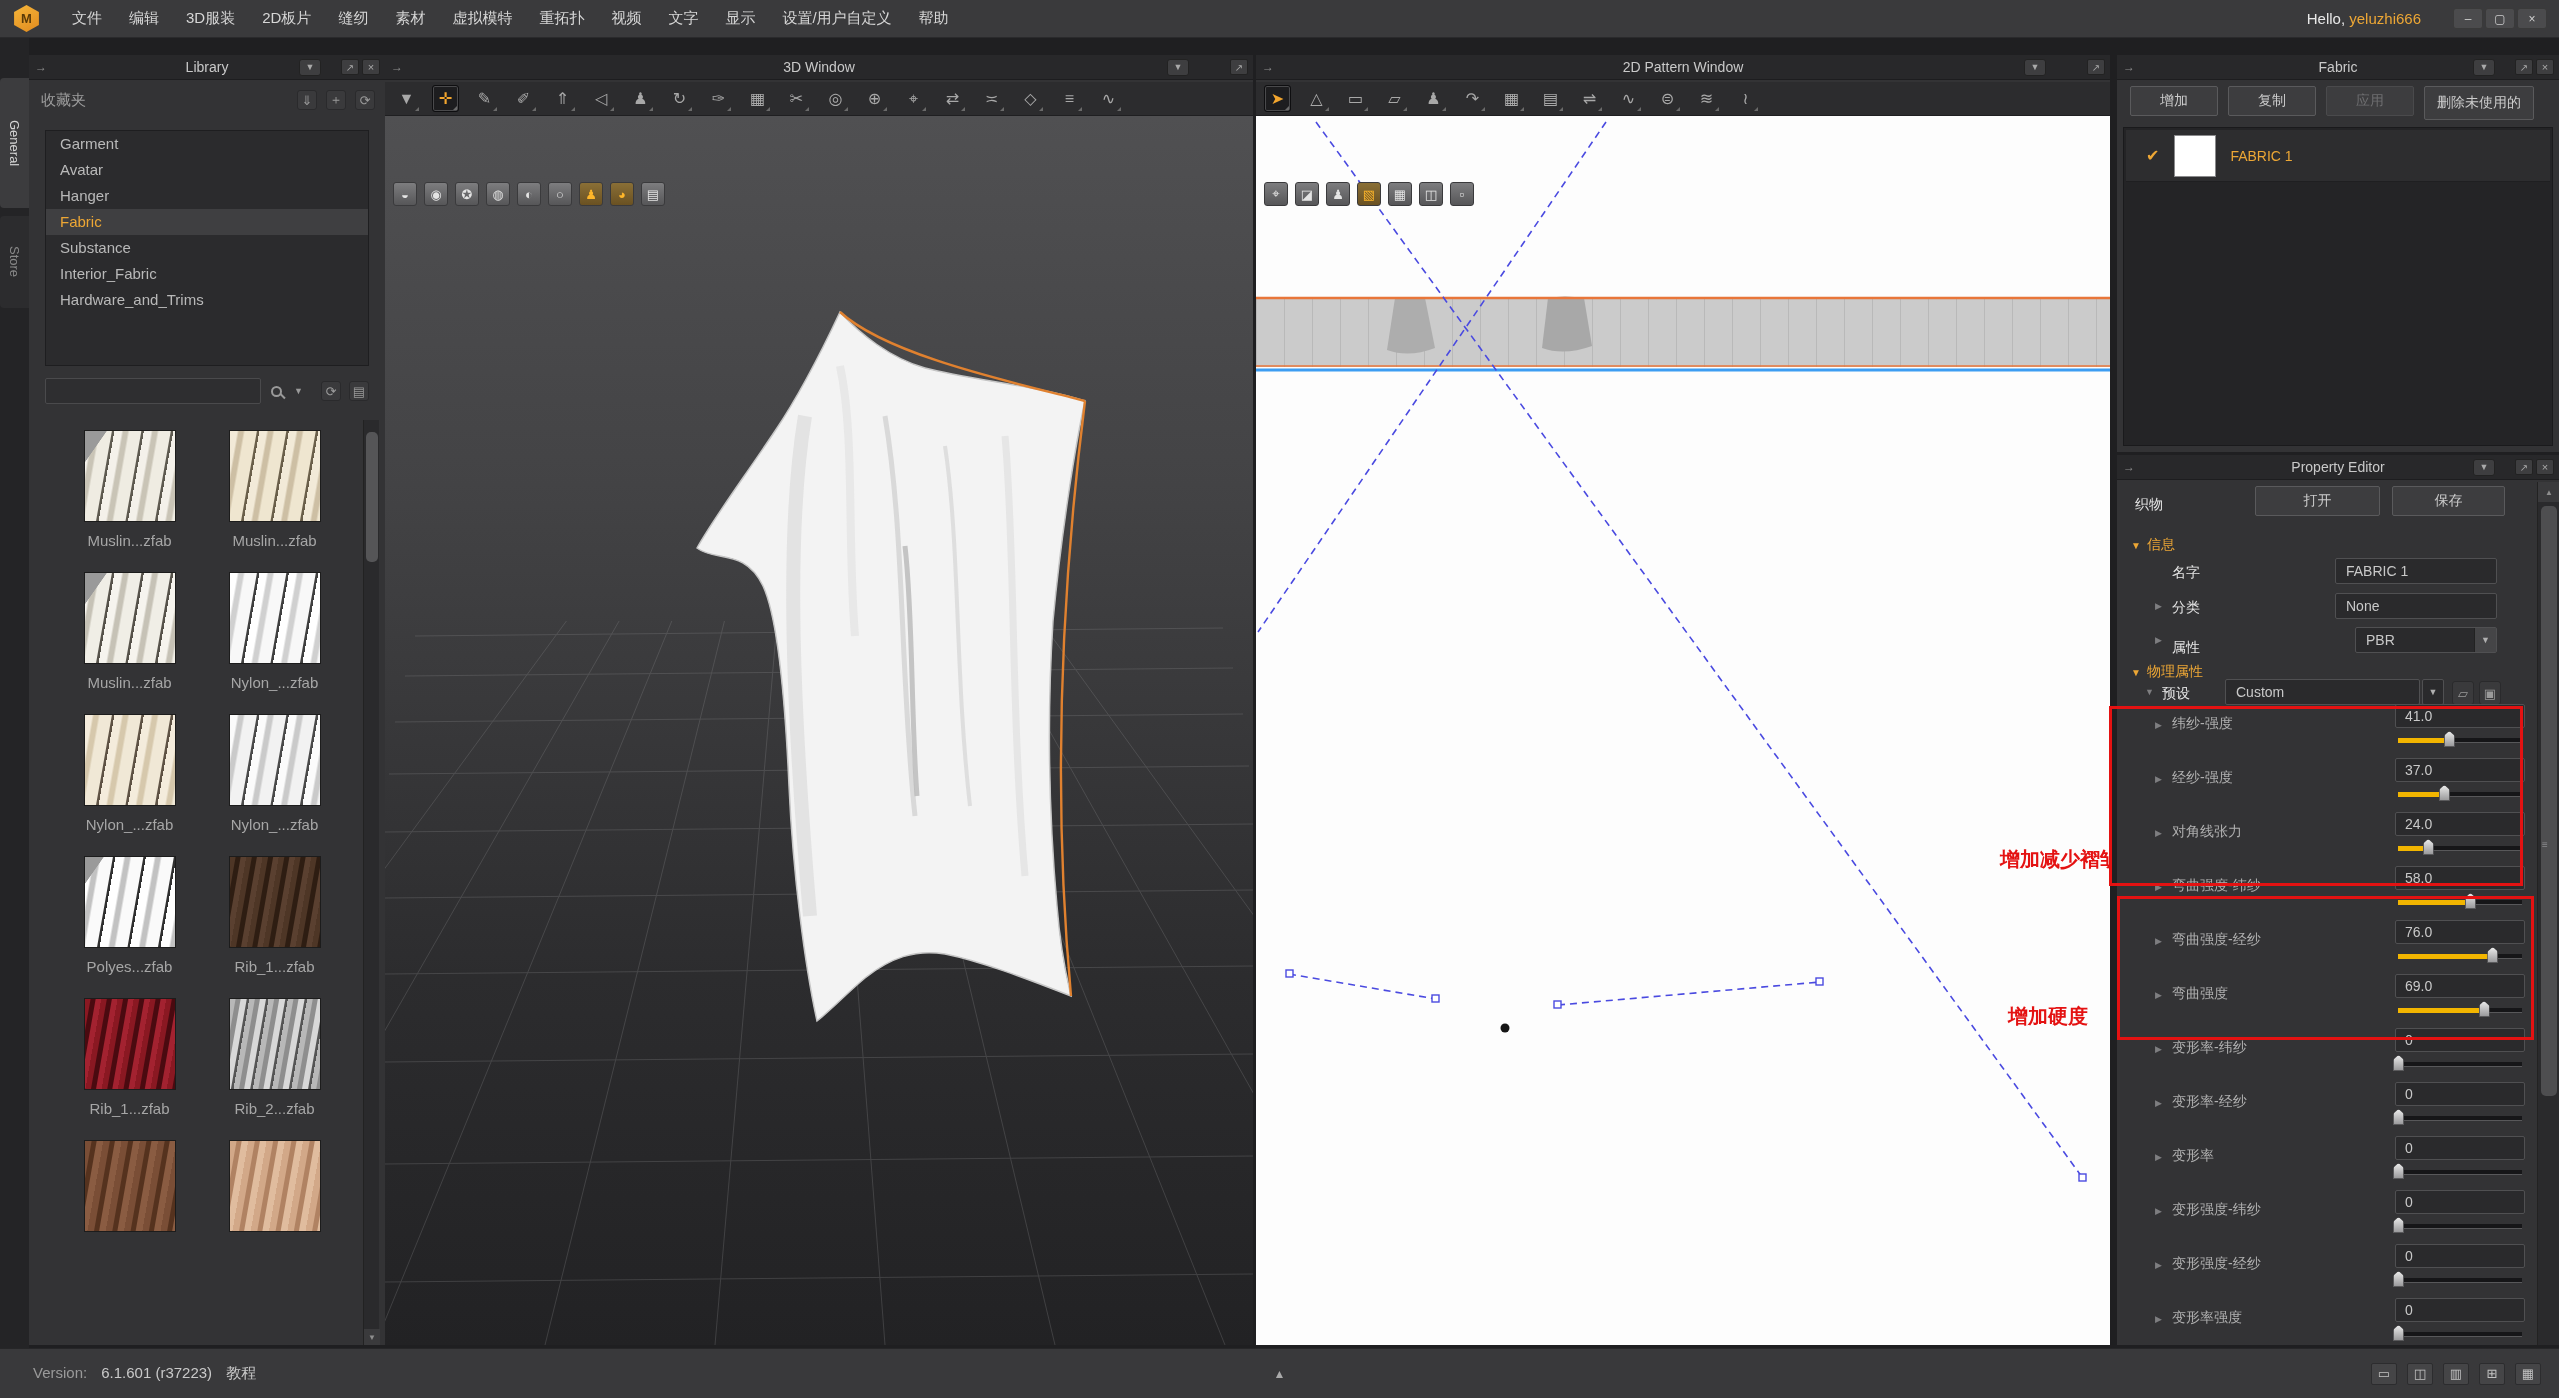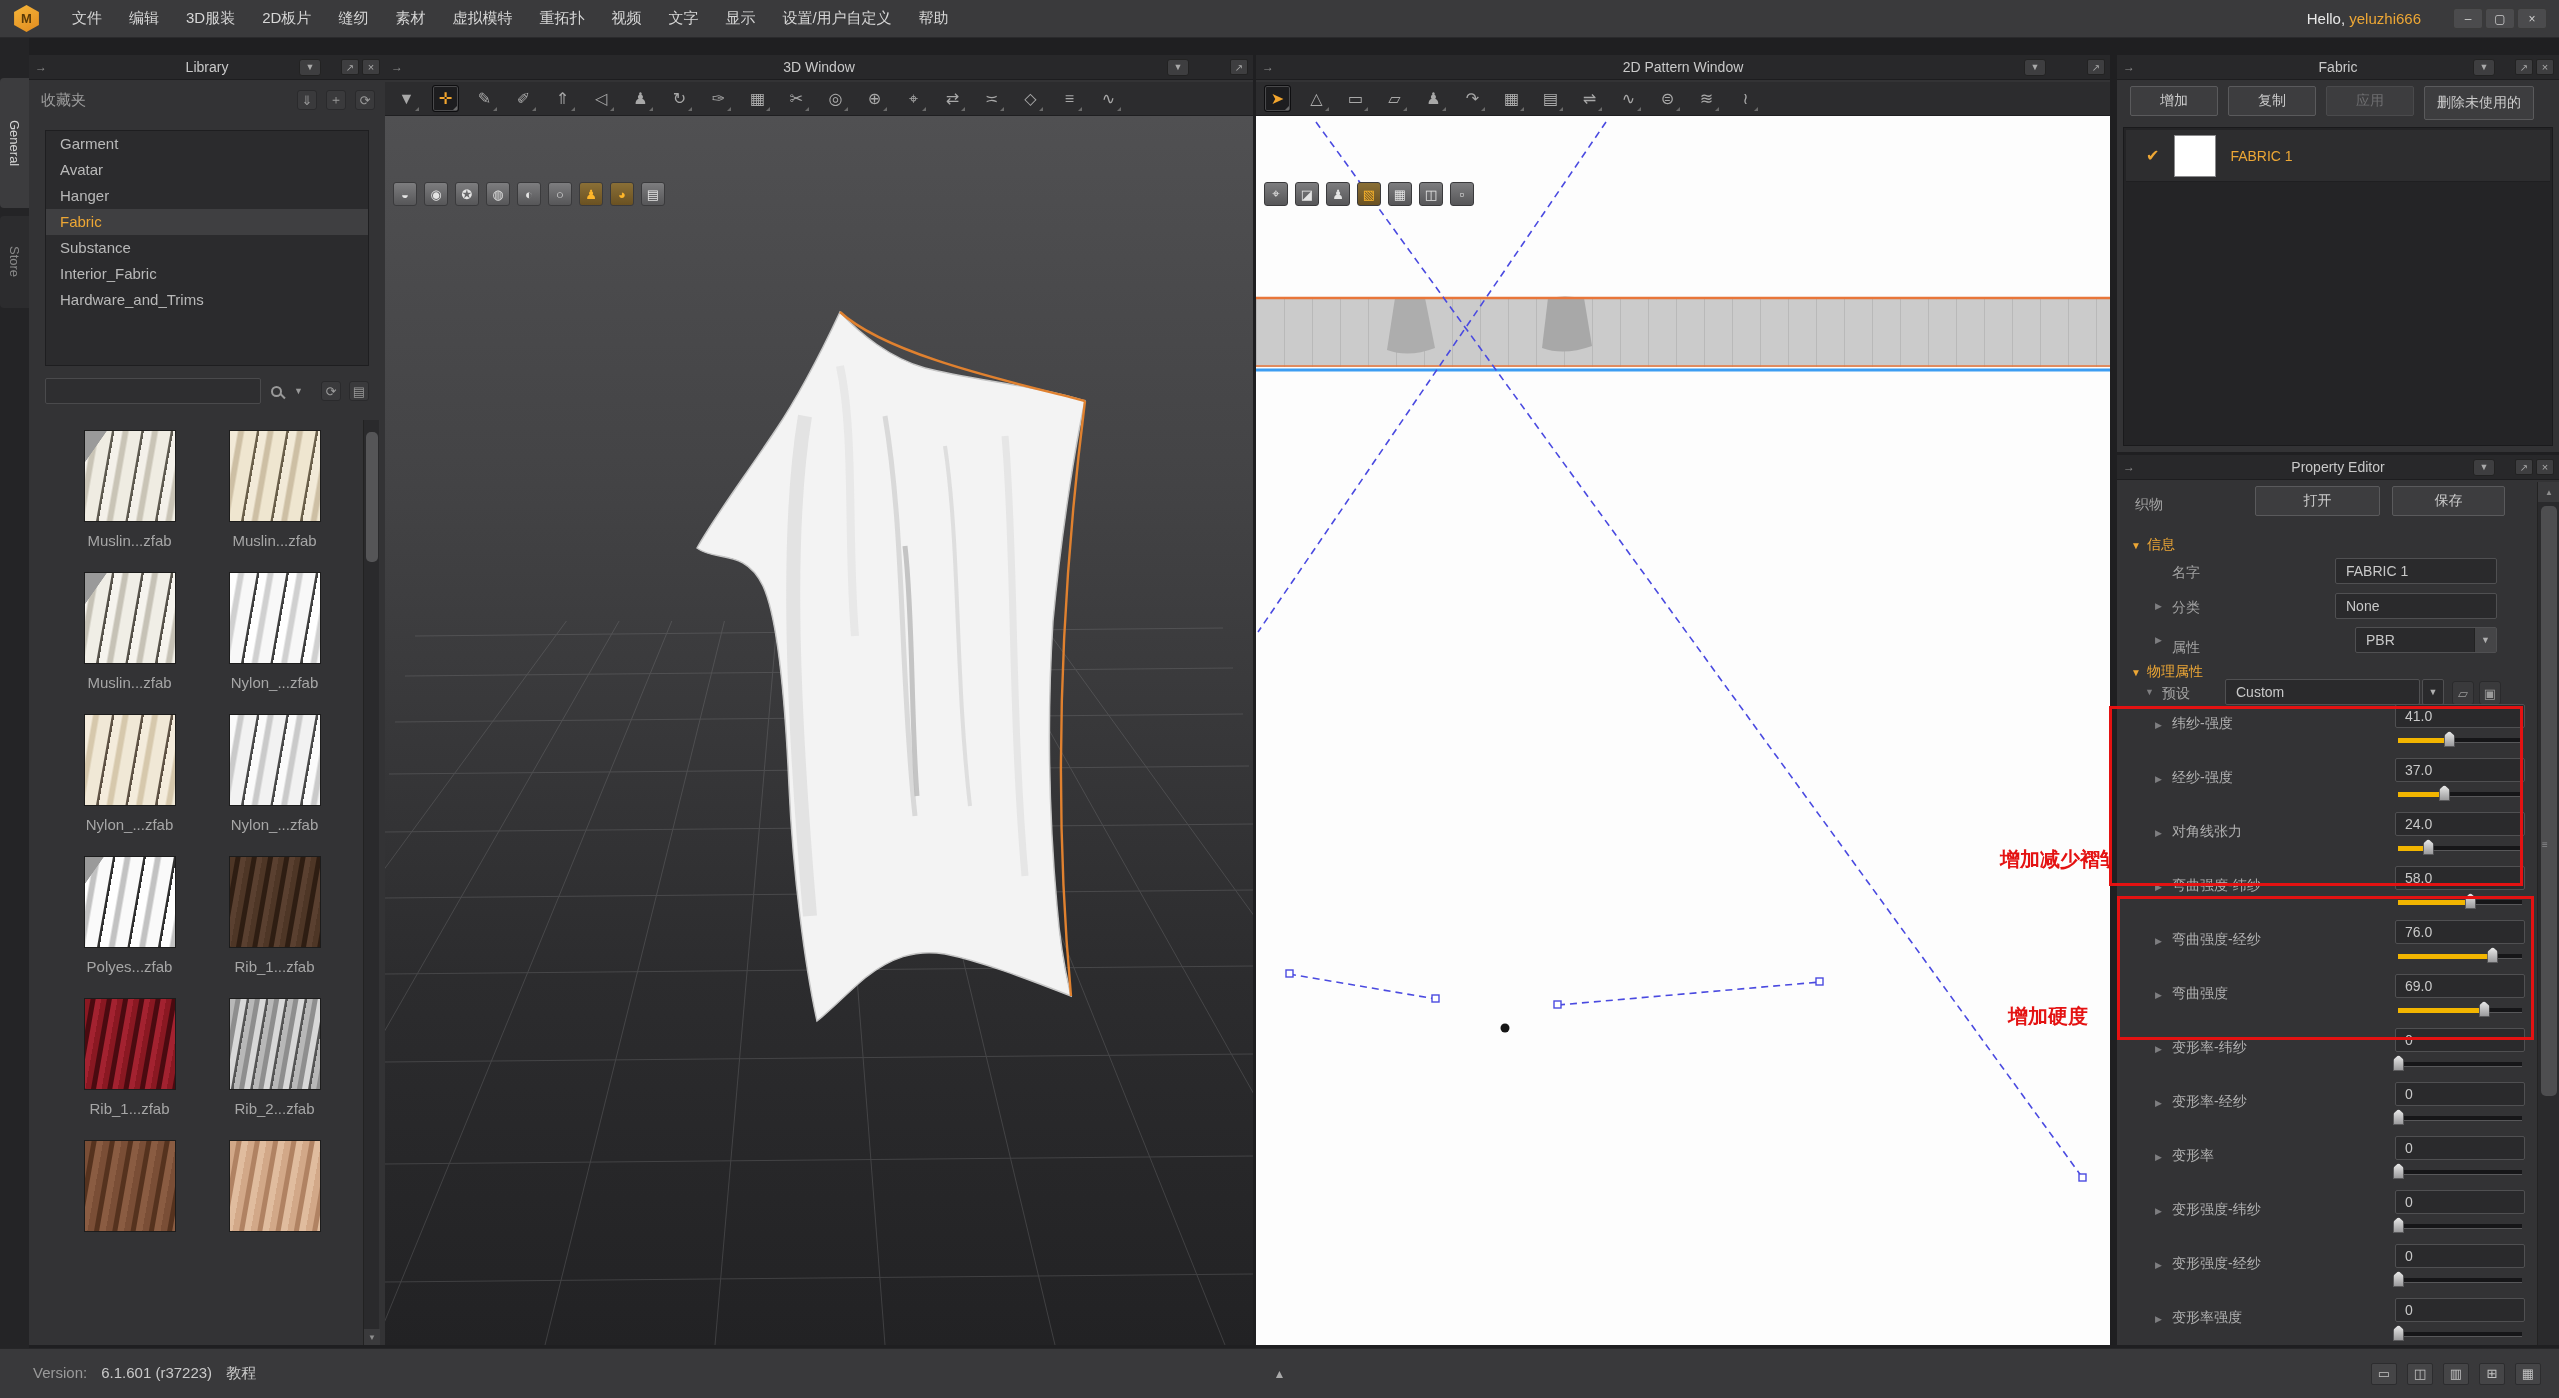--- a/index.html
+++ b/index.html
@@ -103,21 +103,21 @@
   .btn.disabled { color:#6e6e70; border-color:#4a4a4c; }
   .fab-list { position:absolute; left:6px; top:72px; right:6px; bottom:6px; background:#242426; border:1px solid #1a1a1c; }
   .fab-row { position:absolute; left:2px; top:2px; right:2px; height:52px; background:#2d2d2f;
     display:flex; align-items:center; border-bottom:1px solid #1f1f21; }
   .fab-check { color:#eda735; font-size:16px; margin-left:20px; }
   .fab-swatch { width:42px; height:42px; background:#ffffff; border:1px solid #8a8a8c; margin-left:15px; }
   .fab-name { color:#eda735; font-size:14px; margin-left:14px; }
 
   
   .pe-head-row { position:absolute; left:0; top:31px; right:0; height:36px; }
-  .pe-label { color:#a3a3a3; font-size:14px; }
+  .pe-label { color:#e5e5e5; font-size:14px; }
   .section { color:#eda735; font-size:14px; }
   .sec-arrow { color:#eda735; font-size:10px; margin-right:6px; }
   .row-arrow { color:#7e7e80; font-size:9px; }
   .valbox { background:#2a2a2c; border:1px solid #505052; border-radius:2px; color:#c9c9c9;
     font-size:14px; display:flex; align-items:center; padding-left:10px; }
   .dropbtn { width:22px; height:100%; background:#454547; border-left:1px solid #222; color:#b0b0b0;
     font-size:9px; display:flex; align-items:center; justify-content:center; margin-left:auto; }
   .sliders { position:absolute; left:0; top:247px; right:24px; bottom:0; overflow:hidden; }
   .prop-row { position:relative; height:54px; }
   .prop-row .expander { position:absolute; left:38px; top:18px; }

